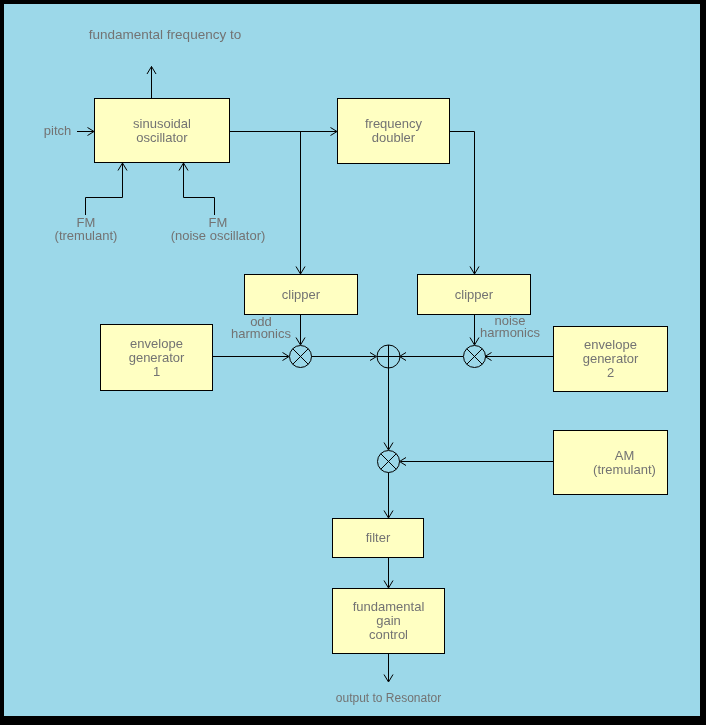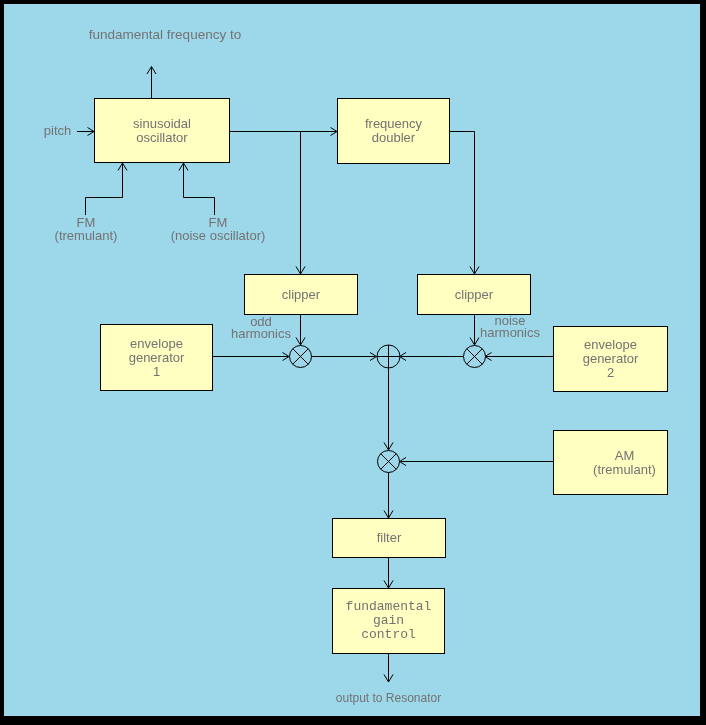--- a/index.html
+++ b/index.html
@@ -199,22 +199,22 @@
     <div>envelope</div>
     <div>generator</div>
     <div>2</div>
   </div>
 
   <div class="box" style="left:553px;top:430px;width:115px;height:65px;padding-left:28px;">
     <div>AM</div>
     <div>(tremulant)</div>
   </div>
 
-  <div class="box" style="left:332px;top:518px;width:114px;height:40px;">
+  <div class="box" style="left:332px;top:518px;width:92px;height:40px;">
     <div>filter</div>
   </div>
 
-  <div class="box" style="left:332px;top:588px;width:113px;height:66px;font-family:Liberation Mono, monospace;">
+  <div class="box" style="left:332px;top:588px;width:113px;height:66px;">
     <div>fundamental</div>
     <div>gain</div>
     <div>control</div>
   </div>
 </div>
 
 </body></html>

